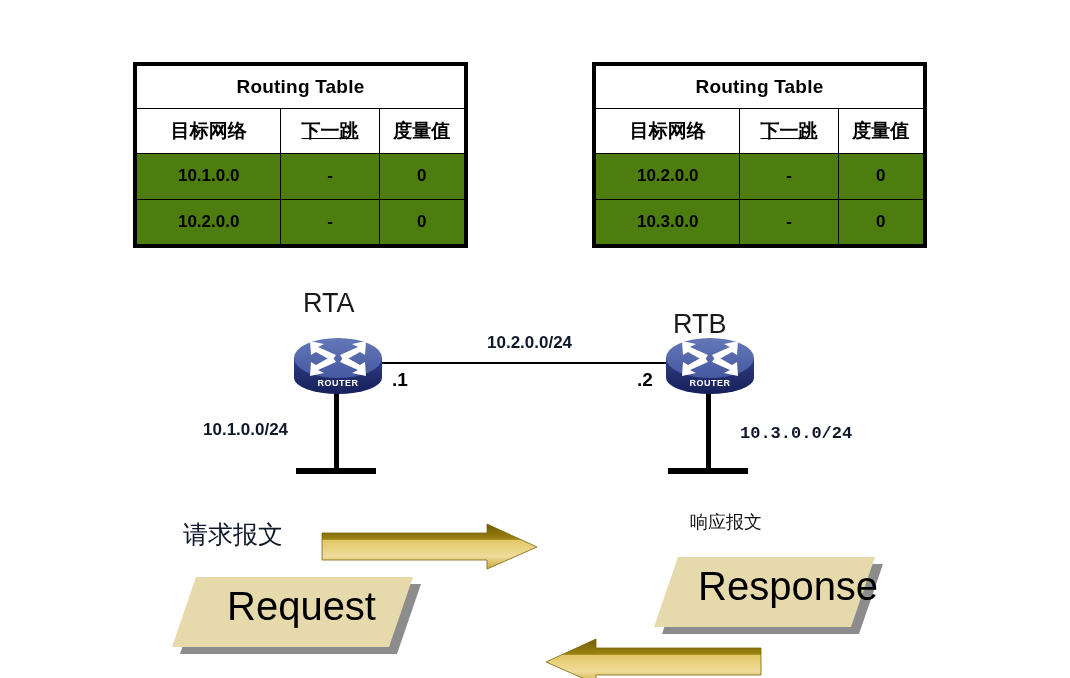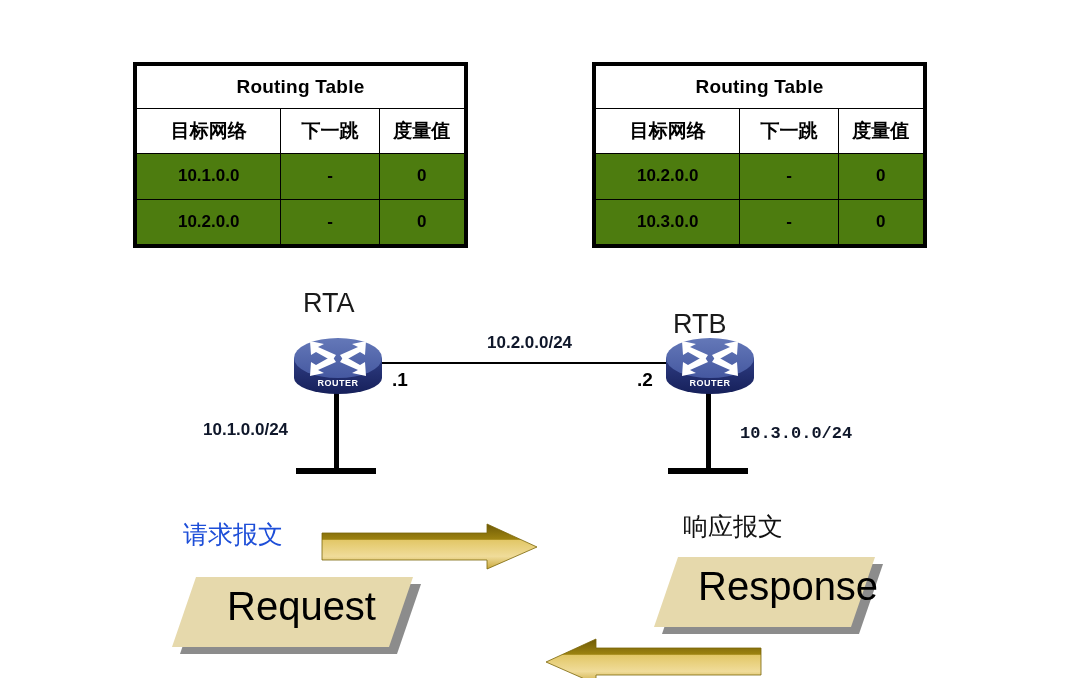--- a/index.html
+++ b/index.html
@@ -49,21 +49,21 @@
     background: #ffffff;
     margin-top: 48px;
   }
   .rt-cell {
     height: 38px;
     font-size: 17px;
     background: #4d7c0f;
     font-family: "Liberation Sans", sans-serif;
   }
   .col-net  { width: 44%; }
-  .col-hop  { width: 30%; }
+  .col-hop  { width: 30%; text-decoration: underline; }
   .col-met  { width: 26%; }
 
   
   .rtr-label {
     position: absolute;
     font-size: 27px;
     color: #1a1a1a;
     font-family: "Liberation Sans", sans-serif;
     white-space: nowrap;
     text-align: center;
@@ -86,30 +86,31 @@
   }
   .wire {
     position: absolute;
     background: #000000;
   }
 
   
   .msg-label-serif {
     position: absolute;
     font-size: 25px;
-    color: #1d4ed8;
+    color: #0f172a;
     font-family: "DejaVu Serif", serif;
     white-space: nowrap;
   }
   .msg-label-sans {
     position: absolute;
-    font-size: 25px;
+    font-size: 18px;
     color: #111111;
     font-family: "DejaVu Sans", sans-serif;
     white-space: nowrap;
+    margin-left: 7px;
   }
   .packet-text {
     position: absolute;
     font-size: 40px;
     color: #000000;
     font-family: "Liberation Sans", sans-serif;
     white-space: nowrap;
   }
   svg { display: block; }
   .svg-layer { position: absolute; left: 0; top: 0; pointer-events: none; }

